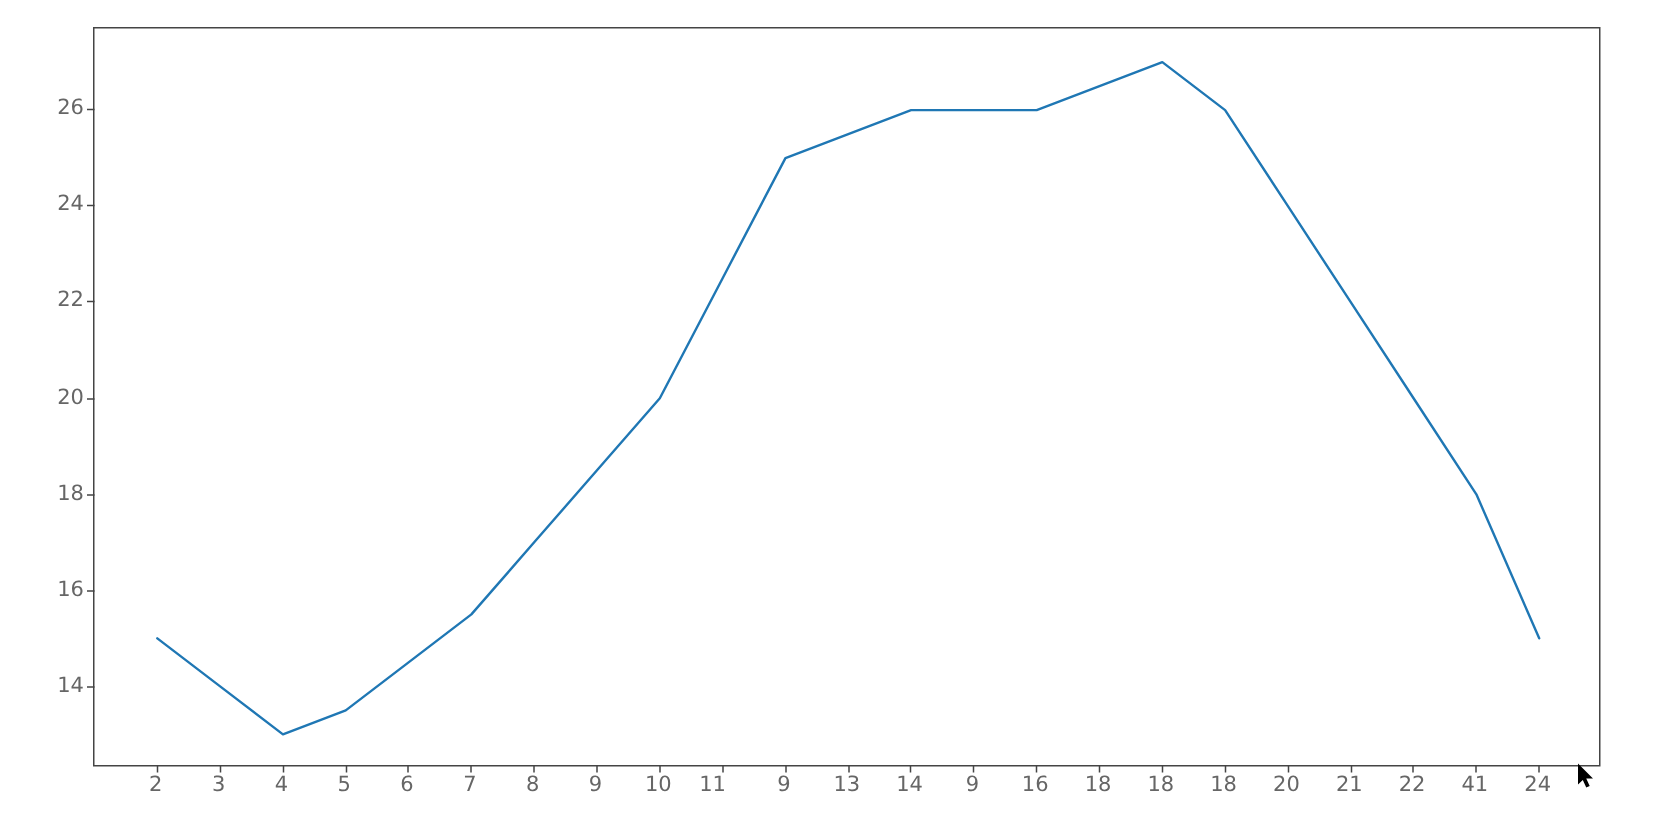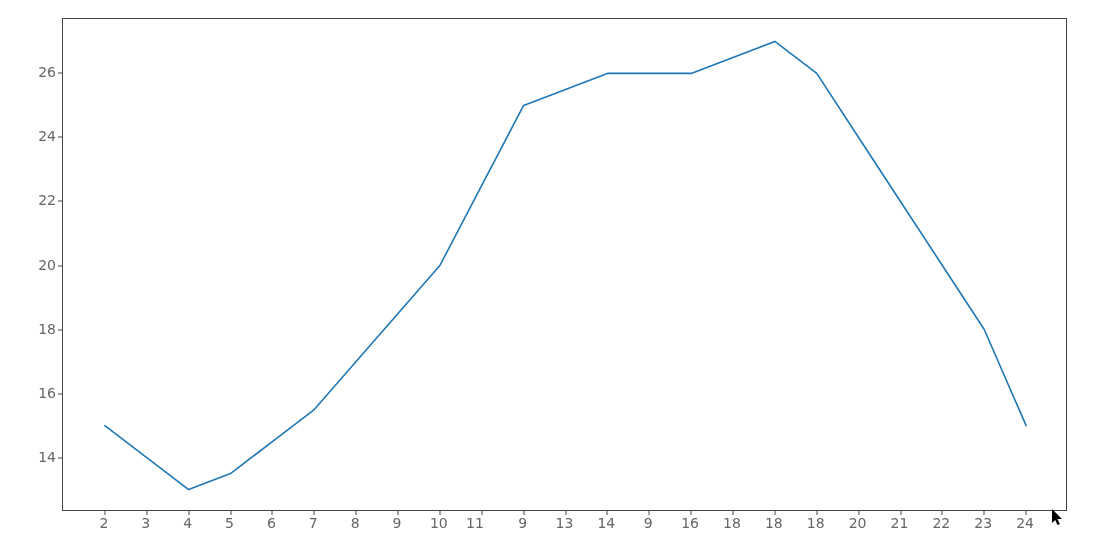--- a/index.html
+++ b/index.html
@@ -143,21 +143,21 @@
       <div class="tick-label-x" style="left: 502.5px;">13</div>
       <div class="tick-label-x" style="left: 544.375px;">14</div>
       <div class="tick-label-x" style="left: 586.25px;">9</div>
       <div class="tick-label-x" style="left: 628.125px;">16</div>
       <div class="tick-label-x" style="left: 670px;">18</div>
       <div class="tick-label-x" style="left: 711.875px;">18</div>
       <div class="tick-label-x" style="left: 753.75px;">18</div>
       <div class="tick-label-x" style="left: 795.625px;">20</div>
       <div class="tick-label-x" style="left: 837.5px; text-align: right;">21</div>
       <div class="tick-label-x" style="left: 879.375px;">22</div>
-      <div class="tick-label-x" style="left: 921.25px;">23</div>
+      <div class="tick-label-x" style="left: 921.25px;">41</div>
       <div class="tick-label-x" style="left: 963.125px;">24</div>
     </div>
 
 
   <svg class="cursor-arrow" style="left:1051px; top:508px;" viewBox="0 0 14 20">
     <path d="M1 1 L1 15 L4.2 12 L6.5 17 L8.8 16 L6.5 11 L11 11 Z" fill="#000"></path>
   </svg>
 
 </div>
 

